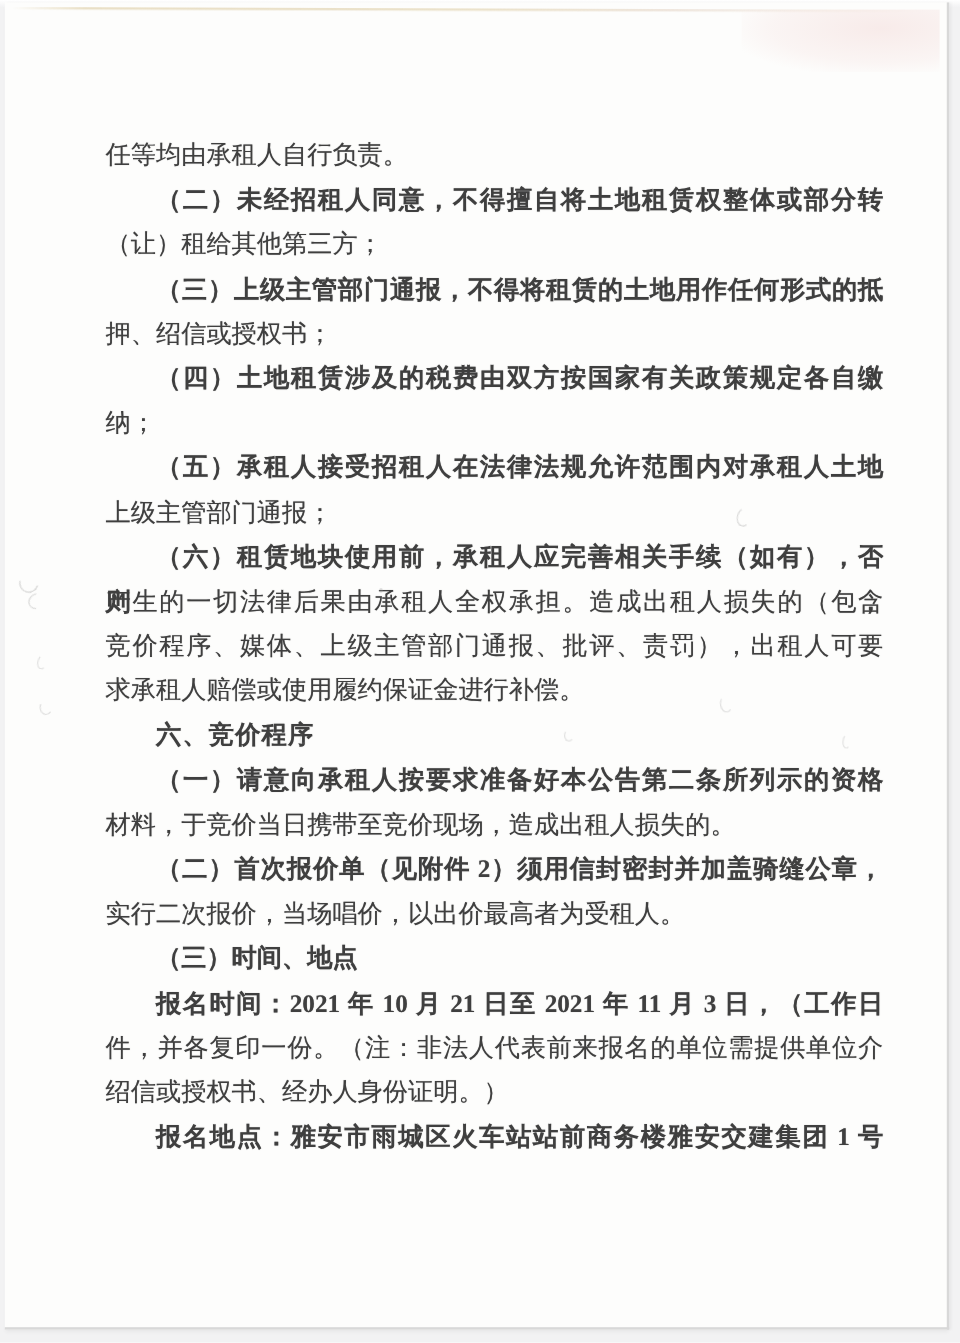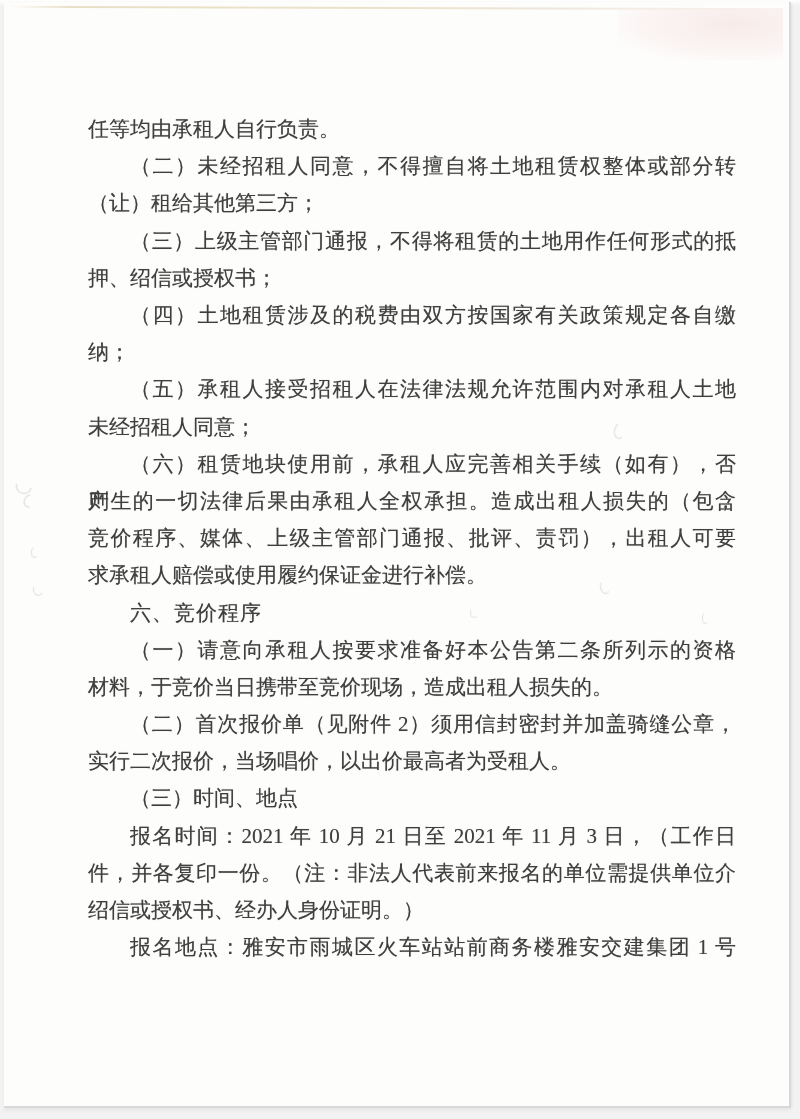--- a/index.html
+++ b/index.html
@@ -65,28 +65,28 @@
     font-size: 21px;
     text-shadow: 0 0 0.7px rgba(70,70,70,0.55);
   }
   .line {
     height: 37.2px;
     line-height: 37.2px;
     text-align: left;
     white-space: normal;
     overflow: visible;
   }
-  .line.indent { text-indent: 2em; }
+  .line.indent { text-indent: 2em; font-weight: bold; }
   .line.justify {
     text-align: justify;
     text-align-last: justify;
   }
   .line.heading {
     font-family: "Liberation Sans", "DejaVu Sans", sans-serif;
-    font-weight: 400;
+    font-weight: 700;
     letter-spacing: 1px;
   }
   .smudge {
     position: absolute;
     border: 1.6px solid #8f8f8f;
     border-color: transparent transparent #8f8f8f #8f8f8f;
     border-radius: 50%;
     opacity: 0.32;
     filter: blur(0.4px);
   }
@@ -108,21 +108,21 @@
 
     <div class="text-block" id="text-block">
         <div class="line">任等均由承租人自行负责。</div>
         <div class="line indent justify">（二）未经招租人同意，不得擅自将土地租赁权整体或部分转</div>
         <div class="line">（让）租给其他第三方；</div>
         <div class="line indent justify">（三）上级主管部门通报，不得将租赁的土地用作任何形式的抵</div>
         <div class="line">押、绍信或授权书；</div>
         <div class="line indent justify">（四）土地租赁涉及的税费由双方按国家有关政策规定各自缴</div>
         <div class="line">纳；</div>
         <div class="line indent justify">（五）承租人接受招租人在法律法规允许范围内对承租人土地</div>
-        <div class="line">未经招租人同意；</div>
+        <div class="line">上级主管部门通报；</div>
         <div class="line indent justify">（六）租赁地块使用前，承租人应完善相关手续（如有），否则，</div>
         <div class="line justify">产生的一切法律后果由承租人全权承担。造成出租人损失的（包含</div>
         <div class="line justify">竞价程序、媒体、上级主管部门通报、批评、责罚），出租人可要</div>
         <div class="line">求承租人赔偿或使用履约保证金进行补偿。</div>
         <div class="line indent heading">六、竞价程序</div>
         <div class="line indent justify">（一）请意向承租人按要求准备好本公告第二条所列示的资格</div>
         <div class="line">材料，于竞价当日携带至竞价现场，造成出租人损失的。</div>
         <div class="line indent justify">（二）首次报价单（见附件 2）须用信封密封并加盖骑缝公章，</div>
         <div class="line">实行二次报价，当场唱价，以出价最高者为受租人。</div>
         <div class="line indent">（三）时间、地点</div>

